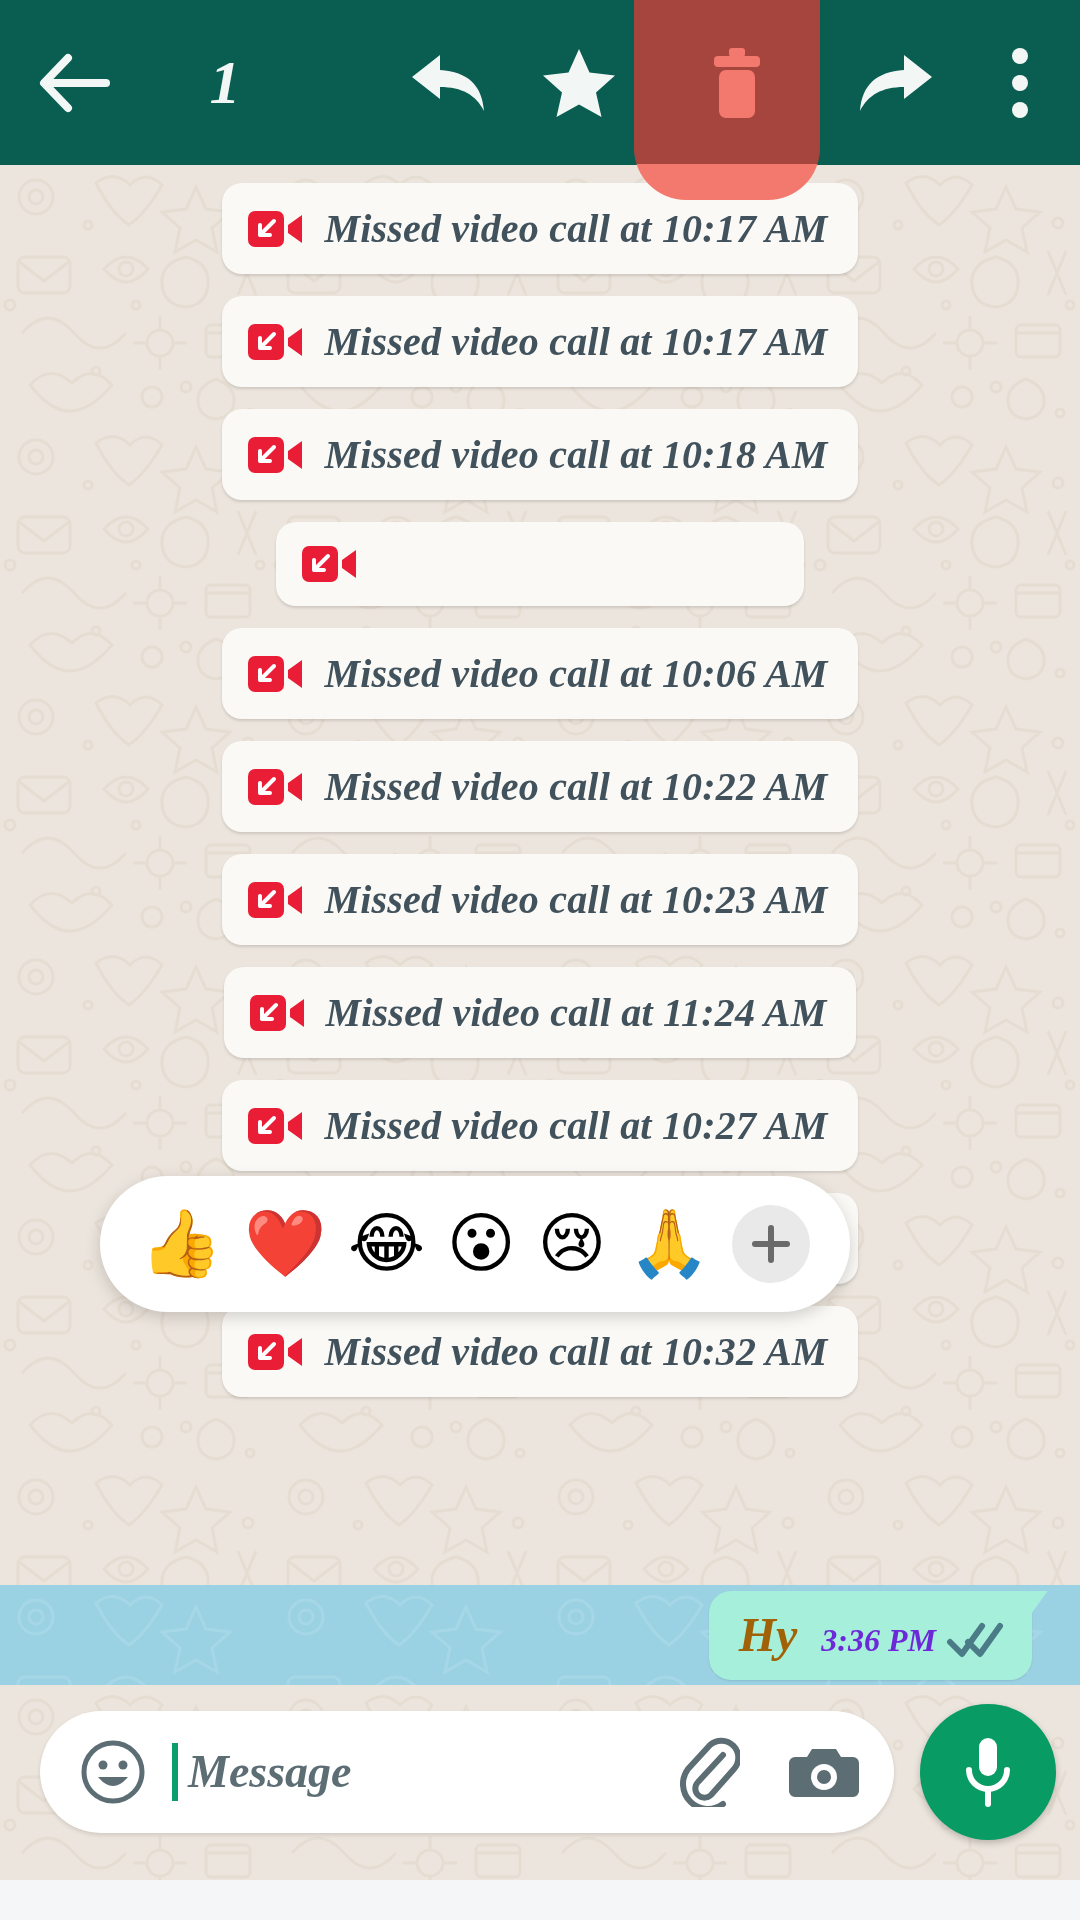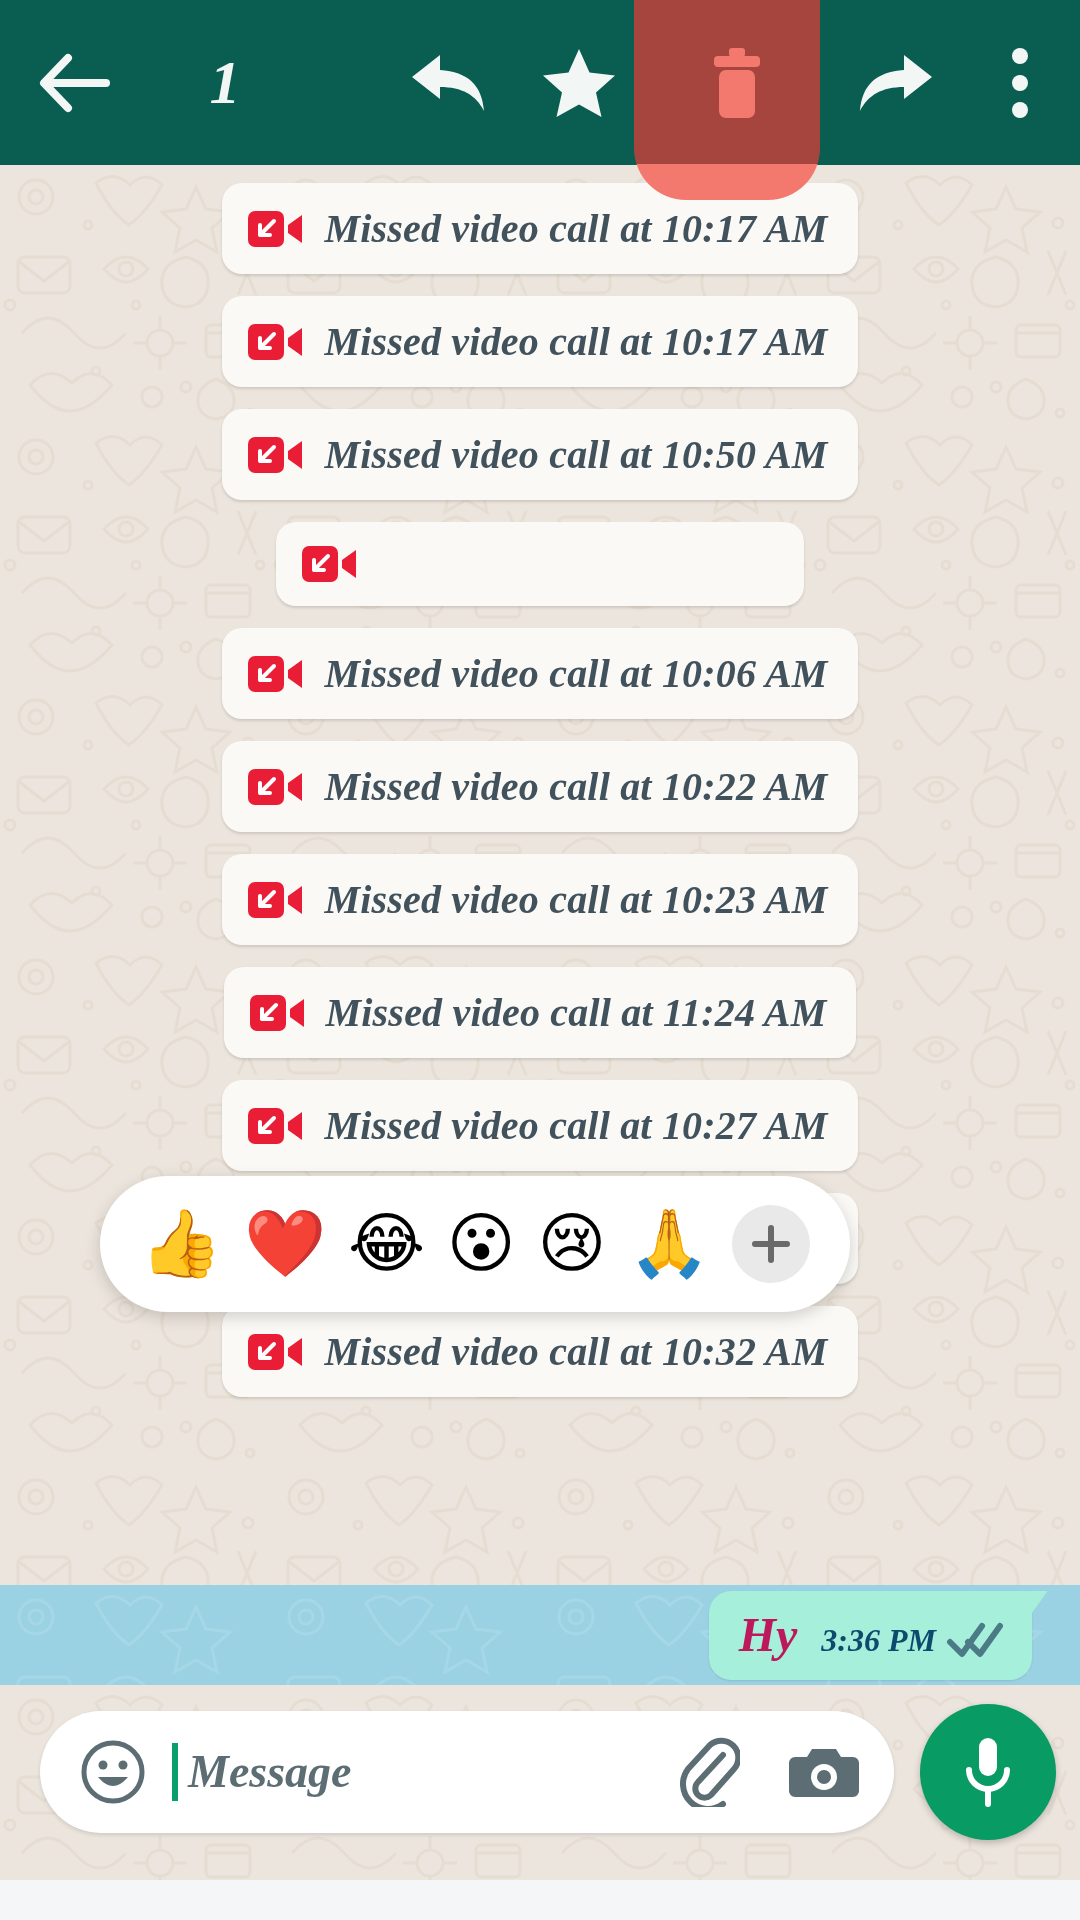--- a/index.html
+++ b/index.html
@@ -130,28 +130,28 @@
   }
   .out-bubble::after{
     content:"";
     position:absolute; right:-16px; top:0;
     width:20px; height:28px;
     background:#a6efdb;
     clip-path:polygon(0 0,100% 0,0 100%);
   }
   .out-text{
     font-size:48px; font-weight:700; font-style:italic;
-    color:#be185d;
+    color:#a16207;
   }
   .out-meta{
     display:flex; align-items:center; gap:10px;
   }
   .out-time{
     font-size:32px; font-style:italic; font-weight:600;
-    color:#0c4a6e;
+    color:#6d28d9;
   }
 
   
   .reaction-bar{
     position:absolute;
     left:100px;
     width:750px;
     height:136px;
     background:#ffffff;
     border-radius:68px;
@@ -348,21 +348,21 @@
         </div>
         <div class="row">
           <div class="call-bubble">
             <span class="callicon">
               <svg width="54" height="40" viewBox="0 0 54 40">
                 <rect x="0" y="2" width="36" height="36" rx="7" fill="#ea1d36"></rect>
                 <path d="M26 12 L12 26 M12 26 V16 M12 26 H22" stroke="#ffffff" stroke-width="4" fill="none" stroke-linecap="round" stroke-linejoin="round"></path>
                 <path d="M54 6 L40 16 V24 L54 34 Z" fill="#ea1d36"></path>
               </svg>
             </span>
-            <span class="call-text">Missed video call at 10:50 AM</span>
+            <span class="call-text">Missed video call at 10:18 AM</span>
           </div>
         </div>
         <div class="row">
           <div class="call-bubble">
             <span class="callicon">
               <svg width="54" height="40" viewBox="0 0 54 40">
                 <rect x="0" y="2" width="36" height="36" rx="7" fill="#ea1d36"></rect>
                 <path d="M26 12 L12 26 M12 26 V16 M12 26 H22" stroke="#ffffff" stroke-width="4" fill="none" stroke-linecap="round" stroke-linejoin="round"></path>
                 <path d="M54 6 L40 16 V24 L54 34 Z" fill="#ea1d36"></path>
               </svg>

